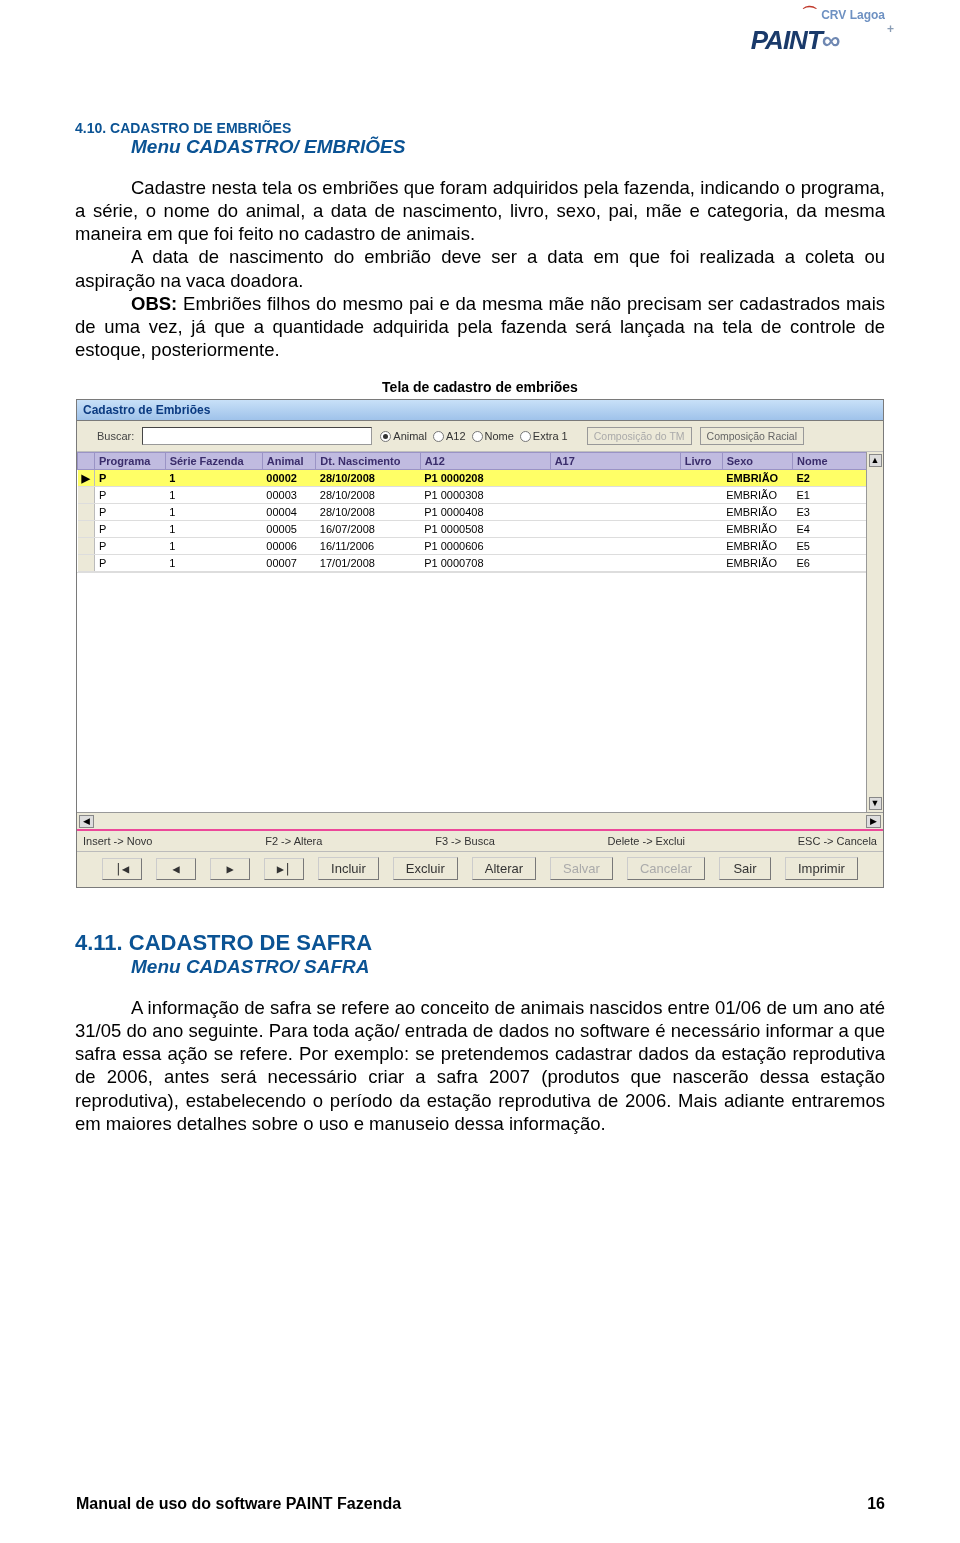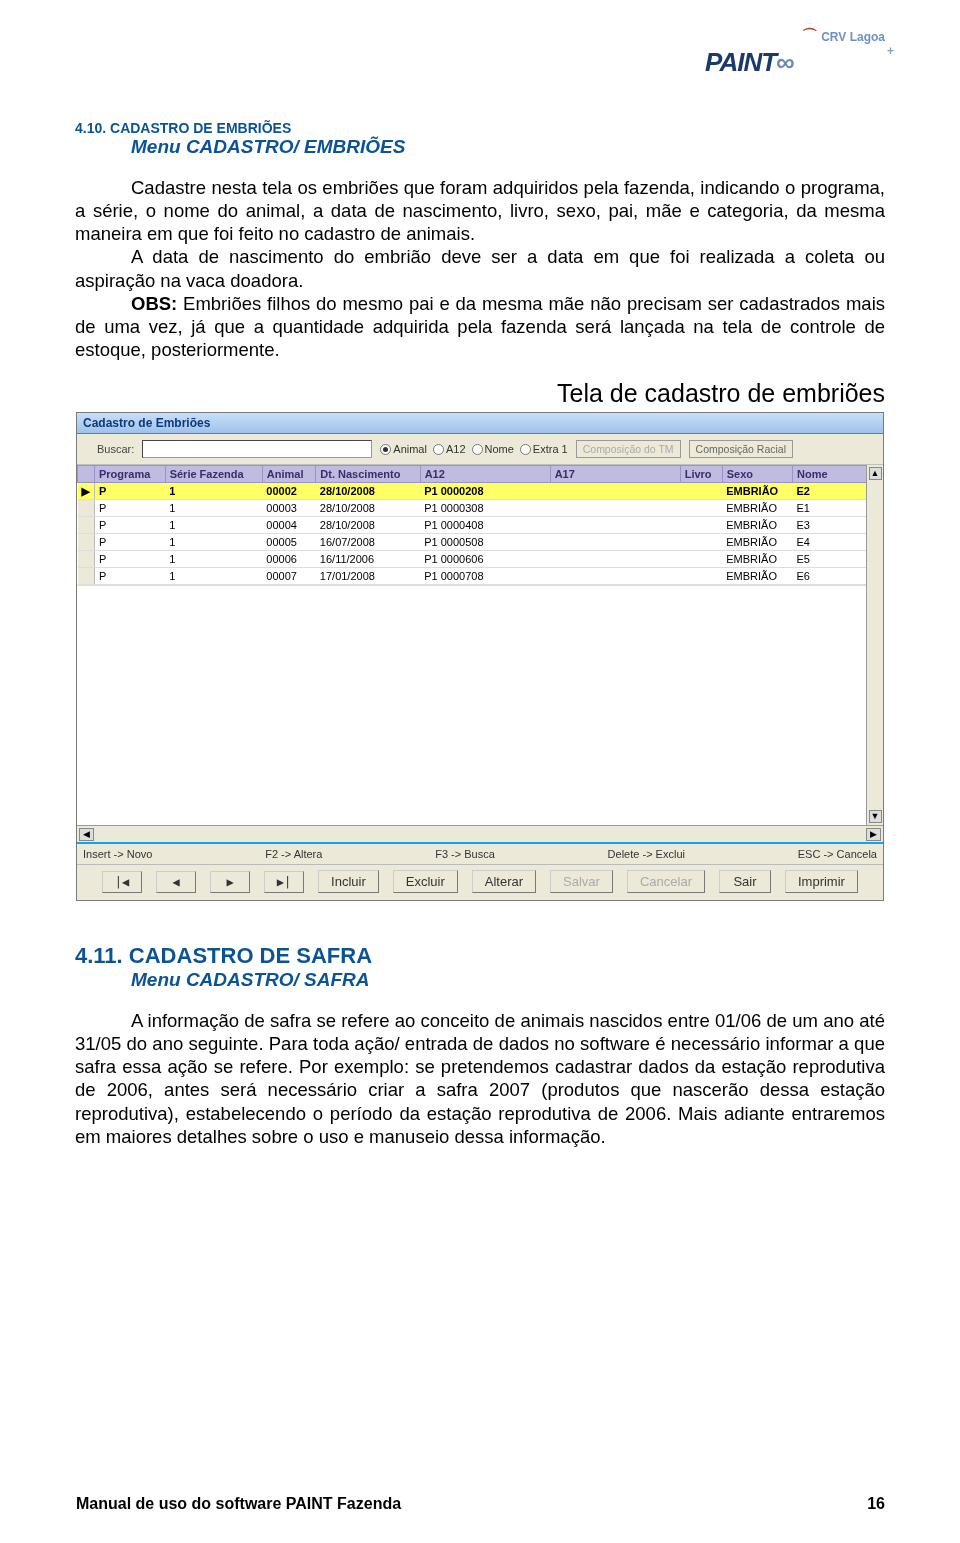--- a/index.html
+++ b/index.html
@@ -7,42 +7,42 @@
     width: 960px;
     height: 1543px;
     background: #fff;
     font-family: Arial, Helvetica, sans-serif;
     position: relative;
     padding: 20px 75px 40px 75px;
   }
   .logo-area {
     position: absolute;
     right: 75px;
-    top: 26px;
+    top: 4px;
     width: 180px;
     height: 80px;
   }
   .crv-logo {
     text-align: right;
     font-size: 12px;
     color: #6e91c2;
     font-weight: bold;
   }
   .crv-logo .arc {
     color: #c0392b;
     font-size: 16px;
   }
   .paint-logo {
     font-family: "Arial Black", Arial, sans-serif;
     font-weight: 900;
     font-style: italic;
     font-size: 26px;
     letter-spacing: -1px;
     color: #1a3a6a;
-    text-align: left;
+    text-align: center;
     position: relative;
   }
   .paint-logo .plus {
     font-size: 12px;
     position: absolute;
     top: -3px;
     right: -8px;
     color: #8a9db5;
     font-style: normal;
   }
@@ -62,23 +62,23 @@
   .body-text {
     color: #000;
     font-size: 18.5px;
     line-height: 1.25;
     text-align: justify;
     margin-top: 18px;
   }
   .body-text .indent { display:inline-block; width: 56px; }
   .body-text .obs { font-weight: bold; }
   .caption {
-    text-align: right;
-    font-weight: normal;
-    font-size: 25px;
+    text-align: center;
+    font-weight: bold;
+    font-size: 14px;
     margin-top: 18px;
     margin-bottom: 4px;
   }
   
   .win {
     width: 808px;
     margin: 0 auto;
     border: 1px solid #7a7a7a;
     background: #f97316;
     font-size: 11px;
@@ -124,21 +124,21 @@
   }
   .radio-dot.sel::after { content:''; width:5px; height:5px; background:#333; border-radius:50%;}
   .small-btn {
     padding: 2px 6px;
     background: #ece9d8;
     border: 1px solid #999;
     font-size: 10.5px;
     color: #666;
     cursor: pointer;
   }
-  .small-btn.disabled { color: #aaa; }
+  .small-btn.disabled { color: #aaa; margin-left: 11px; }
   
   .grid-wrap { position: relative; }
   .grid {
     width: 100%;
     border-collapse: collapse;
     background: #fff;
     font-size: 11px;
   }
   .grid th {
     background: #c0bbe0;
@@ -172,21 +172,21 @@
   .hscroll .arrow { width:15px;height:13px;border:1px solid #888;background:#ddd;font-size:9px;text-align:center;line-height:11px;}
   .vscroll {
     position:absolute; right:0; top:0; bottom:17px; width:17px;
     background:#ece9d8; border-left:1px solid #999;
     display:flex; flex-direction:column; justify-content:space-between;
     padding:2px 0;
   }
   .vscroll .arrow{width:13px;height:13px;border:1px solid #888;background:#ddd;font-size:9px;text-align:center;line-height:11px;margin:0 auto;}
   .status-bar {
     background: #ece9d8;
-    border-top: 2px solid #0ea5e9;
+    border-top: 2px solid #ec4899;
     padding: 4px 6px;
     display: flex;
     justify-content: space-between;
     font-size: 11px;
     color: #333;
   }
   .nav-bar {
     background: #ece9d8;
     border-top: 1px solid #bbb;
     padding: 5px 12px 7px;

